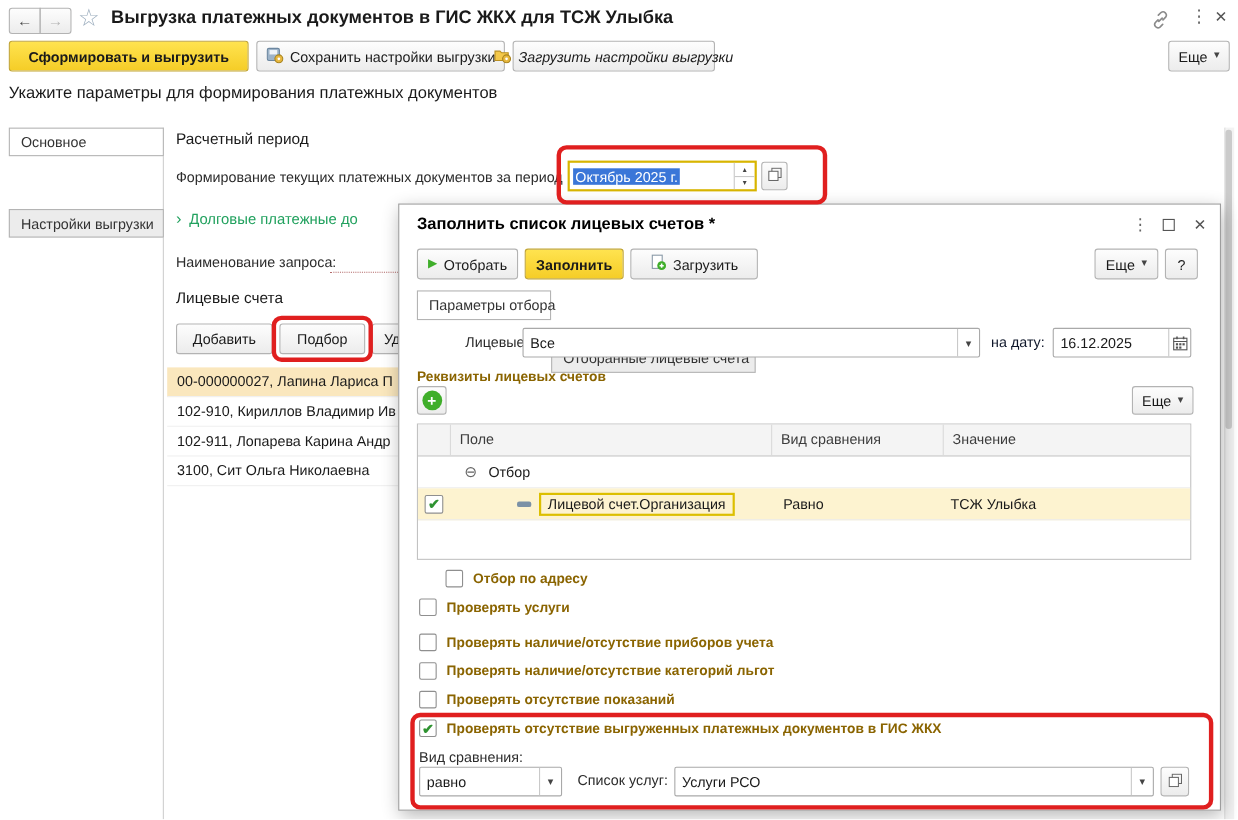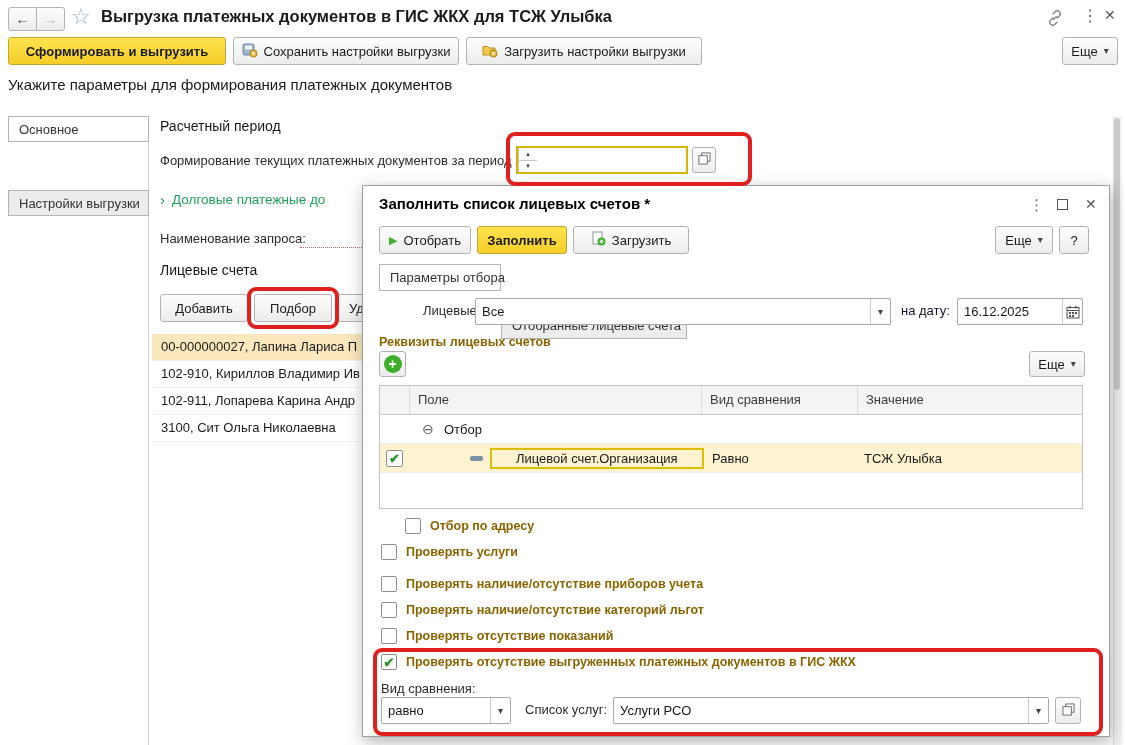--- a/index.html
+++ b/index.html
@@ -35,21 +35,21 @@
   .lrow.sel{background:#fae7bd;}
   
   .dialog{position:absolute;left:362px;top:185px;width:748px;height:552px;background:#fff;
           border:1px solid #9d9d9d;box-shadow:2px 5px 16px rgba(0,0,0,.30);z-index:20;box-sizing:border-box;}
   .dlg-title{position:absolute;left:16px;top:9px;font-size:15px;font-weight:bold;color:#000;}
   
   .grid{position:absolute;left:16px;top:199px;width:704px;height:124px;border:1px solid #c2c2c2;box-sizing:border-box;background:#fff;}
   .grid .hdr{display:flex;height:28px;background:#f4f4f4;border-bottom:1px solid #c9c9c9;color:#3c3c3c;}
   .grid .hdr div{box-sizing:border-box;padding:6px 8px 0 8px;border-right:1px solid #dadada;overflow:hidden;white-space:nowrap;}
   .grid .row{position:relative;height:28px;border-bottom:1px solid #ececec;display:flex;align-items:center;}
-  .chip{border:2px solid #dcbf00;padding:1px 24px;background:transparent;white-space:nowrap;}
+  .chip{border:2px solid #dcbf00;padding:1px 6px;background:transparent;white-space:nowrap;}
   .dash{width:13px;height:5px;background:#7b91a6;border-radius:2px;}
   .tcheck{width:17px;height:17px;box-sizing:border-box;border:1px solid #8f8f8f;border-radius:2px;background:#fff;
           display:flex;align-items:center;justify-content:center;color:#2f9331;font-weight:bold;font-size:13px;}
   .lab-brown{font-weight:bold;color:#8a6400;font-size:12.5px;white-space:nowrap;}
   .icon-sq{display:inline-block;width:11px;height:11px;border:1.6px solid #555;box-sizing:border-box;}
   .pluscirc{width:18px;height:18px;border-radius:50%;background:#3fae2a;color:#fff;font-weight:bold;font-size:14px;
             display:flex;align-items:center;justify-content:center;line-height:1;}
   .seltext{background:#3a76d8;color:#fff;padding:0 2px;}
   .vline{position:absolute;width:1px;background:#cfcfcf;}
   .scroll-track{position:absolute;left:1113px;top:116px;width:8px;height:629px;background:#f3f3f3;border-left:1px solid #e0e0e0;}
@@ -85,21 +85,21 @@
     <span>
       <svg width="16" height="16" viewBox="0 0 16 16">
           <rect x="1" y="2" width="11" height="11" rx="1.5" fill="#9db3c8" stroke="#6c87a0"></rect>
           <rect x="3" y="3.5" width="7" height="4" fill="#eef3f8"></rect>
           <circle cx="11.5" cy="11.5" r="3.6" fill="#e7b73c" stroke="#a8831f"></circle>
           <circle cx="11.5" cy="11.5" r="1.2" fill="#fff"></circle>
         </svg>
     </span>
     <span>Сохранить настройки выгрузки</span>
   </div>
-  <div class="btn" style="left:466px;top:37px;width:236px;height:28px;">
+  <div class="btn" style="left:466px;top:37px;width:184px;height:28px;font-style:italic;">
     <span>
       <svg width="16" height="16" viewBox="0 0 16 16">
           <path d="M1 4.5 L1 13 L13 13 L13 6 L7 6 L5.5 4.5 Z" fill="#f4c84a" stroke="#b98e1e"></path>
           <circle cx="11.5" cy="11.5" r="3.6" fill="#e7b73c" stroke="#a8831f"></circle>
           <circle cx="11.5" cy="11.5" r="1.2" fill="#fff"></circle>
         </svg>
     </span>
     <span>Загрузить настройки выгрузки</span>
   </div>
   <div class="btn" style="left:1062px;top:37px;width:56px;height:28px;">
@@ -114,20 +114,23 @@
     <span>Основное</span>
   </div>
   <div class="tab inactive" style="left:8px;top:142px;width:141px;height:26px;">
     <span>Настройки выгрузки</span>
   </div>
 
   <div class="abs" style="left:160px;top:118px;font-size:14px;">Расчетный период</div>
   <div class="abs" style="left:160px;top:153px;color:#2c2c2c;">Формирование текущих платежных документов за период</div>
 
   <div class="abs" style="left:516px;top:146px;width:172px;height:28px;border:2px solid #d8b500;background:#fff;display:flex;align-items:stretch;">
+    <div style="flex:1;display:flex;align-items:center;padding-left:3px;overflow:hidden;white-space:nowrap;">
+      <span class="seltext">Октябрь 2025 г.</span>
+    </div>
     <div style="width:18px;border-left:1px solid #c9c9c9;display:flex;flex-direction:column;">
       <div style="flex:1;display:flex;align-items:center;justify-content:center;font-size:7px;color:#444;border-bottom:1px solid #c9c9c9;">▴</div>
       <div style="flex:1;display:flex;align-items:center;justify-content:center;font-size:7px;color:#444;">▾</div>
     </div>
   </div>
   <div class="btn" style="left:692px;top:147px;width:24px;height:26px;padding:0;">
     <span>
       <svg width="13" height="13" viewBox="0 0 14 14">
           <rect x="1" y="4" width="9" height="9" fill="#fff" stroke="#666"></rect>
           <path d="M4 4 V1 h9 v9 h-3" fill="none" stroke="#666"></path>

